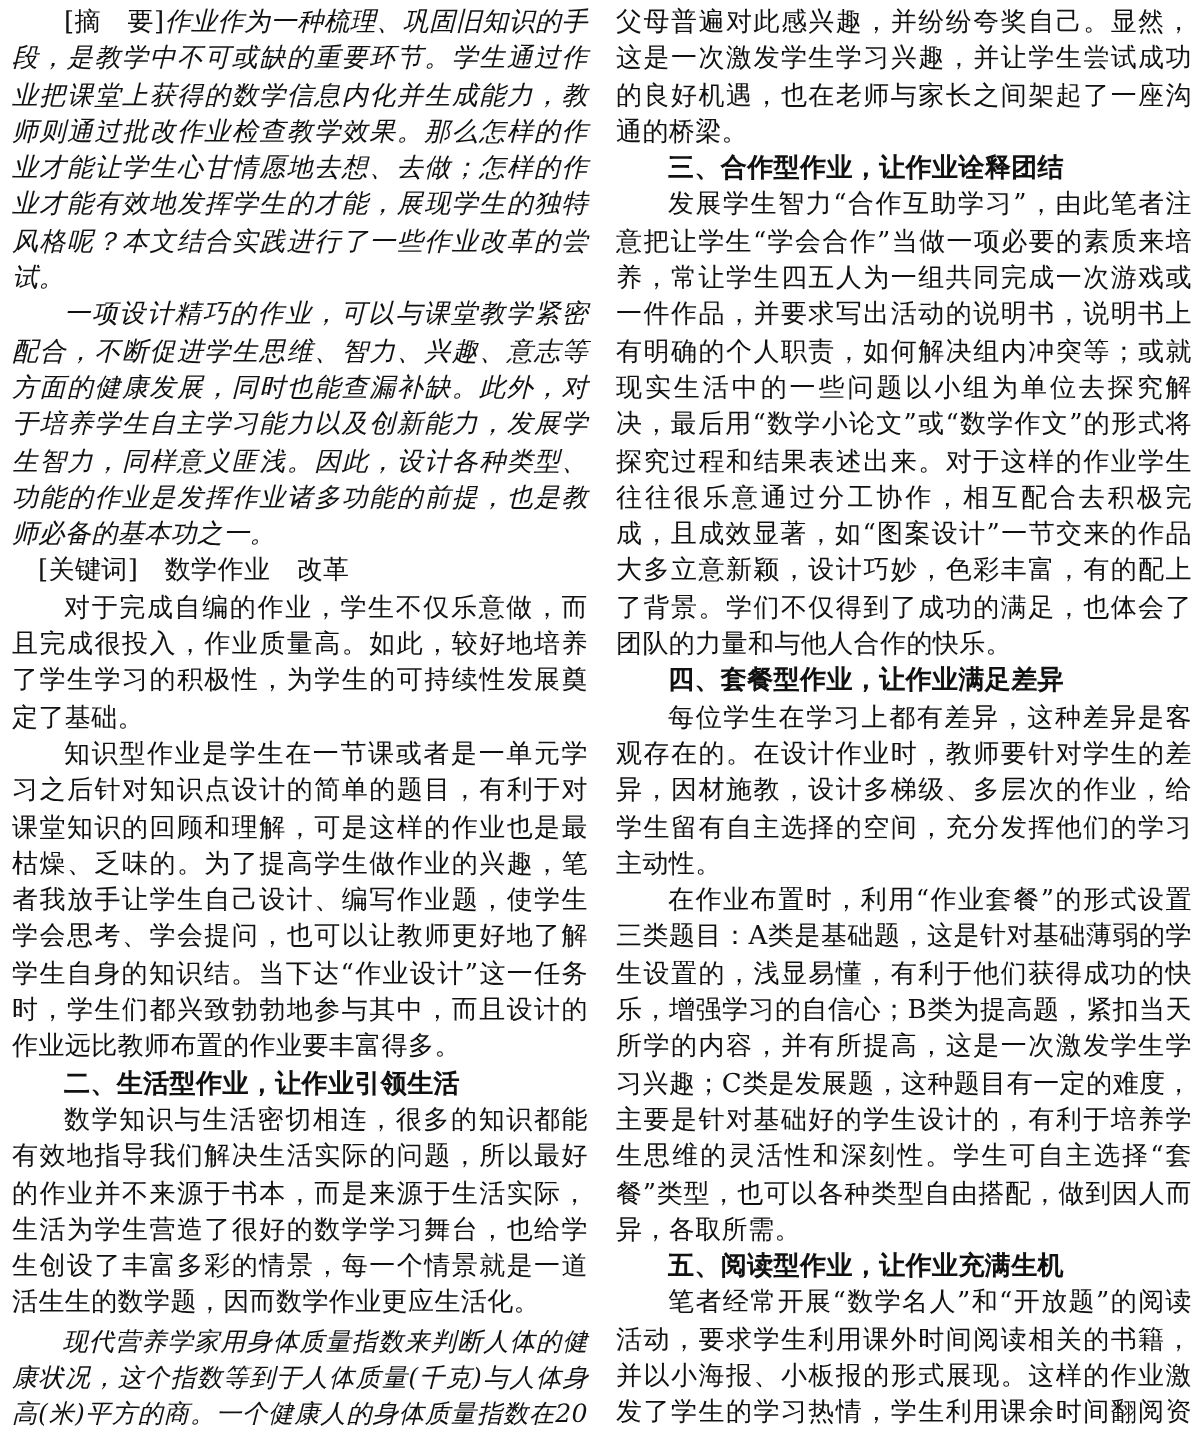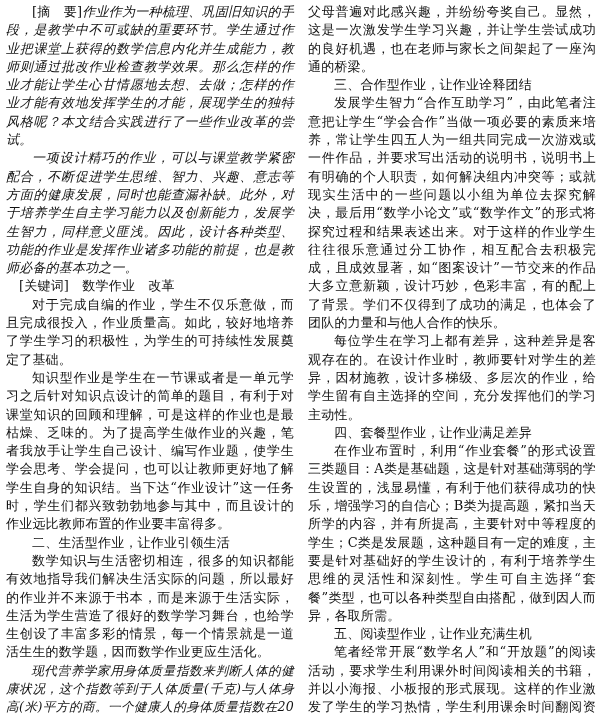--- a/index.html
+++ b/index.html
@@ -14,21 +14,21 @@
     font-size: 13px;
     line-height: 18.3px;
     letter-spacing: 0.2px;
     text-align: justify;
     text-indent: 2em;
     word-break: break-all;
   }
   .abs { font-family: "DejaVu Serif", serif; font-style: italic; font-size: 13px; }
   .abs-label, .kw-label { font-style: normal; font-weight: normal; }
   .kw { text-indent: 1em; }
-  .h { text-indent: 2em; font-weight: normal; }
+  .h { text-indent: 2em; font-weight: bold; }
   .ex { font-style: italic; font-size: 12.6px; }
 </style>
 </head>
 <body>
 
 <div class="page">
   <div class="col left">
     <p class="p abs"><span class="abs-label">[摘　要]</span><span>作业作为一种梳理、巩固旧知识的手段，是教学中不可或缺的重要环节。学生通过作业把课堂上获得的数学信息内化并生成能力，教师则通过批改作业检查教学效果。那么怎样的作业才能让学生心甘情愿地去想、去做；怎样的作业才能有效地发挥学生的才能，展现学生的独特风格呢？本文结合实践进行了一些作业改革的尝试。</span></p>
     <p class="p abs">一项设计精巧的作业，可以与课堂教学紧密配合，不断促进学生思维、智力、兴趣、意志等方面的健康发展，同时也能查漏补缺。此外，对于培养学生自主学习能力以及创新能力，发展学生智力，同样意义匪浅。因此，设计各种类型、功能的作业是发挥作业诸多功能的前提，也是教师必备的基本功之一。</p>
     <p class="p kw"><span class="kw-label">[关键词]</span>　<span>数学作业　改革</span></p>
@@ -37,20 +37,20 @@
     <p class="p h">二、生活型作业，让作业引领生活</p>
     <p class="p">数学知识与生活密切相连，很多的知识都能有效地指导我们解决生活实际的问题，所以最好的作业并不来源于书本，而是来源于生活实际，生活为学生营造了很好的数学学习舞台，也给学生创设了丰富多彩的情景，每一个情景就是一道活生生的数学题，因而数学作业更应生活化。</p>
     <p class="p ex">现代营养学家用身体质量指数来判断人体的健康状况，这个指数等到于人体质量(千克)与人体身高(米)平方的商。一个健康人的身体质量指数在20~25之间，身体质量指数低于18，属于不健康的瘦，身体质量指数高于30，属于不健康的胖。一个人的身体质量为w千克身高为h米，那他的健康状况如何呢？关注一下你父母的健康状况。</p>
 
   </div>
 
   <div class="col right">
     <p class="p" style="text-indent:0">父母普遍对此感兴趣，并纷纷夸奖自己。显然，这是一次激发学生学习兴趣，并让学生尝试成功的良好机遇，也在老师与家长之间架起了一座沟通的桥梁。</p>
     <p class="p h">三、合作型作业，让作业诠释团结</p>
     <p class="p">发展学生智力“合作互助学习”，由此笔者注意把让学生“学会合作”当做一项必要的素质来培养，常让学生四五人为一组共同完成一次游戏或一件作品，并要求写出活动的说明书，说明书上有明确的个人职责，如何解决组内冲突等；或就现实生活中的一些问题以小组为单位去探究解决，最后用“数学小论文”或“数学作文”的形式将探究过程和结果表述出来。对于这样的作业学生往往很乐意通过分工协作，相互配合去积极完成，且成效显著，如“图案设计”一节交来的作品大多立意新颖，设计巧妙，色彩丰富，有的配上了背景。学们不仅得到了成功的满足，也体会了团队的力量和与他人合作的快乐。</p>
+    <p class="p h">四、套餐型作业，让作业满足差异</p>
     <p class="p">每位学生在学习上都有差异，这种差异是客观存在的。在设计作业时，教师要针对学生的差异，因材施教，设计多梯级、多层次的作业，给学生留有自主选择的空间，充分发挥他们的学习主动性。</p>
-    <p class="p h">四、套餐型作业，让作业满足差异</p>
-    <p class="p">在作业布置时，利用“作业套餐”的形式设置三类题目：A类是基础题，这是针对基础薄弱的学生设置的，浅显易懂，有利于他们获得成功的快乐，增强学习的自信心；B类为提高题，紧扣当天所学的内容，并有所提高，主要针对中等程度的学生；C类是发展题，这种题目有一定的难度，主要是针对基础好的学生设计的，有利于培养学生思维的灵活性和深刻性。学生可自主选择“套餐”类型，也可以各种类型自由搭配，做到因人而异，各取所需。</p>
+    <p class="p">在作业布置时，利用“作业套餐”的形式设置三类题目：A类是基础题，这是针对基础薄弱的学生设置的，浅显易懂，有利于他们获得成功的快乐，增强学习的自信心；B类为提高题，紧扣当天所学的内容，并有所提高，这是一次激发学生学习兴趣；C类是发展题，这种题目有一定的难度，主要是针对基础好的学生设计的，有利于培养学生思维的灵活性和深刻性。学生可自主选择“套餐”类型，也可以各种类型自由搭配，做到因人而异，各取所需。</p>
     <p class="p h">五、阅读型作业，让作业充满生机</p>
     <p class="p">笔者经常开展“数学名人”和“开放题”的阅读活动，要求学生利用课外时间阅读相关的书籍，并以小海报、小板报的形式展现。这样的作业激发了学生的学习热情，学生利用课余时间翻阅资料，发挥自己的美术天赋，设计出一份份精美、别致的数学名人小海报，这不但充分发挥了学生的创造力，也让学生体会到数学名人的成就来之不易，必须通过自身的努力才能达到。在这个过程中，学生更明确了自己的学习任务与责任。</p>
 
   </div>
 </div>
 
 </body></html>

